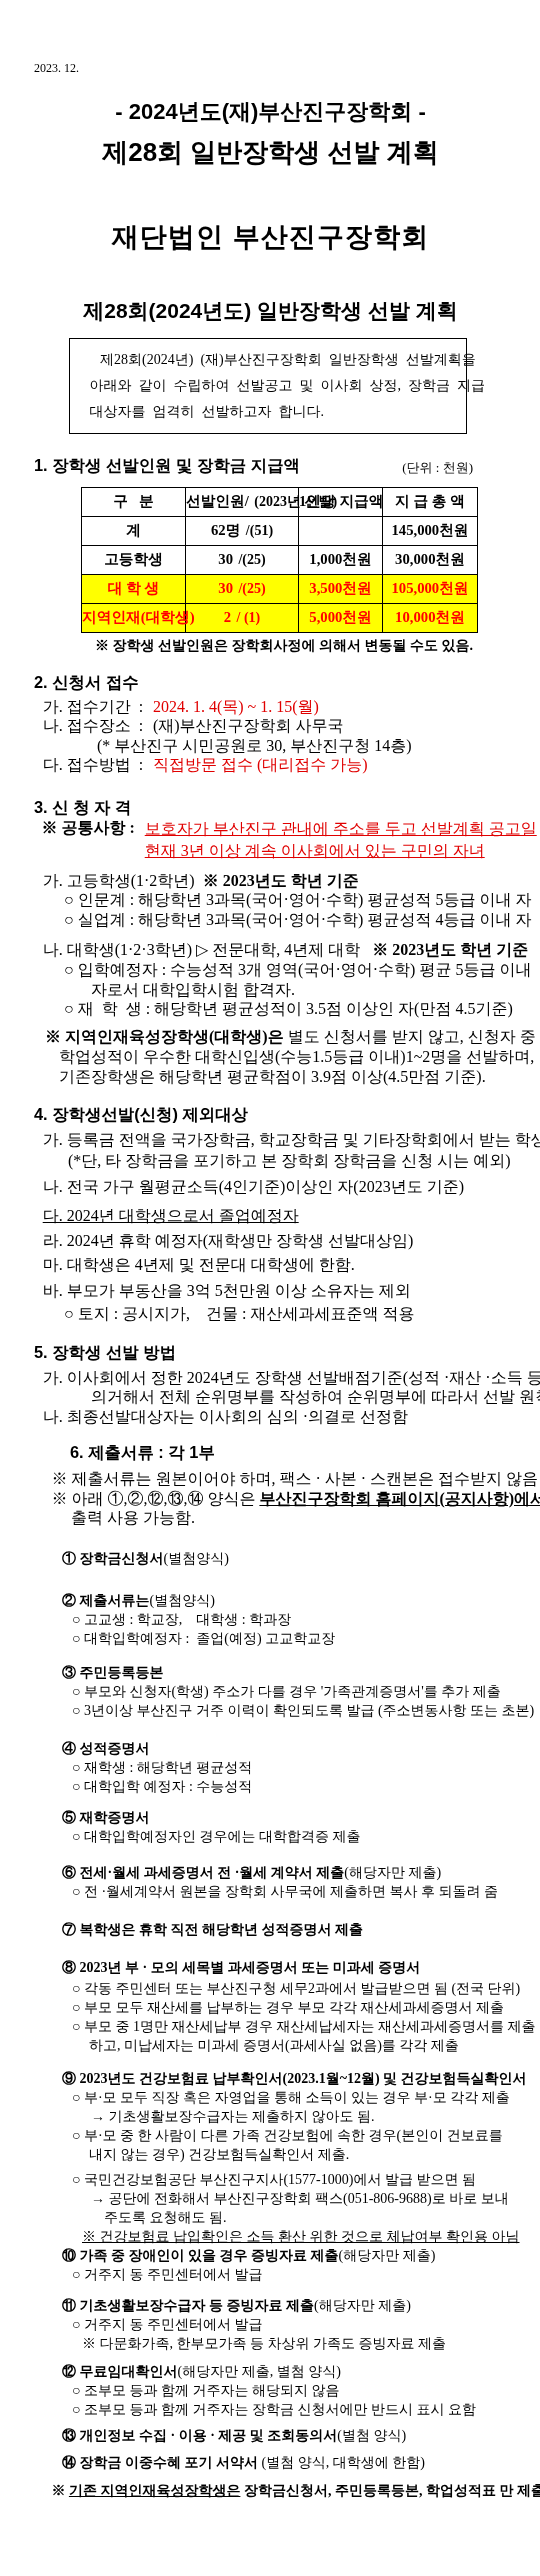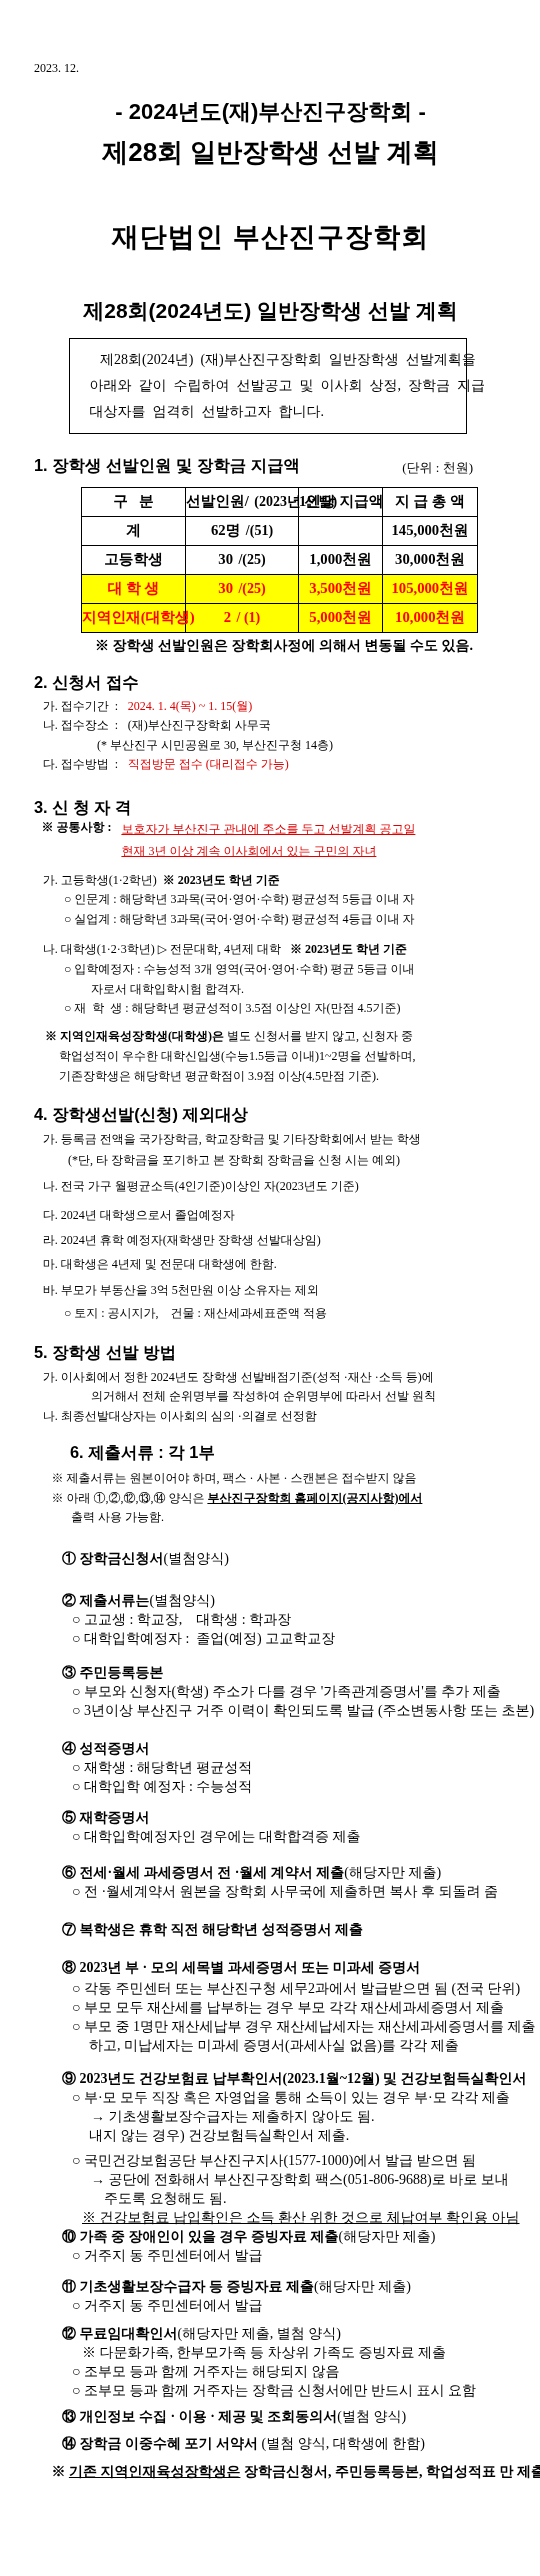--- a/index.html
+++ b/index.html
@@ -1,19 +1,19 @@
 <!DOCTYPE html>
 <html style="font-size:8.7px"><head>
 <meta charset="utf-8">
 <style>
   html,body{margin:0;padding:0;background:#fff;}
   body{width:541px;height:2576px;overflow:hidden;
        font-family:"Liberation Serif","DejaVu Serif",serif;color:#000;}
   .page{padding:0 34px;}
-  .line{font-size:12px;line-height:19.6px;white-space:pre;}
+  .line{font-size:16px;line-height:19.6px;white-space:pre;}
   .docline{font-size:14px;line-height:19px;white-space:pre;}
   .bold{font-weight:bold;}
   .red{color:#e00000;}
   .ul{text-decoration:underline;}
   .center{text-align:center;}
   .date{margin-top:61px;font-size:12px;line-height:15.3px;}
   .title1{margin-top:23px;font-size:22px;line-height:26px;font-weight:bold;
           font-family:"Liberation Sans","DejaVu Sans",sans-serif;}
   .title2{margin-top:12px;font-size:26px;line-height:30.5px;font-weight:bold;
           font-family:"Liberation Sans","DejaVu Sans",sans-serif;}
@@ -142,21 +142,21 @@
   <div class="line ind3">자로서 대학입학시험 합격자.</div>
   <div class="line ind2">○ 재  학  생 : 해당학년 평균성적이 3.5점 이상인 자(만점 4.5기준)</div>
   <div class="line note3-1" style="margin-top:8.7px;"><span class="bold">※ 지역인재육성장학생(대학생)은</span><span> 별도 신청서를 받지 않고, 신청자 중</span></div>
   <div class="line note3-2">학업성적이 우수한 대학신입생(수능1.5등급 이내)1~2명을 선발하며,</div>
   <div class="line note3-2">기존장학생은 해당학년 평균학점이 3.9점 이상(4.5만점 기준).</div>
 
   <div class="sec-heading" style="margin-top:16.4px;">4. 장학생선발(신청) 제외대상</div>
   <div class="line ind1" style="margin-top:5.5px;">가. 등록금 전액을 국가장학금, 학교장학금 및 기타장학회에서 받는 학생</div>
   <div class="line p63" style="margin-top:1.1px;">(*단, 타 장학금을 포기하고 본 장학회 장학금을 신청 시는 예외)</div>
   <div class="line ind1" style="margin-top:6.5px;">나. 전국 가구 월평균소득(4인기준)이상인 자(2023년도 기준)</div>
-  <div class="line ind1" style="margin-top:9.8px;">다. 2024년 대학생으로서 졸업예정자</div>
+  <div class="line ind1" style="margin-top:9.8px;text-decoration:underline;">다. 2024년 대학생으로서 졸업예정자</div>
   <div class="line ind1" style="margin-top:5.5px;">라. 2024년 휴학 예정자(재학생만 장학생 선발대상임)</div>
   <div class="line ind1" style="margin-top:4.4px;">마. 대학생은 4년제 및 전문대 대학생에 한함.</div>
   <div class="line ind1" style="margin-top:6.5px;">바. 부모가 부동산을 3억 5천만원 이상 소유자는 제외</div>
   <div class="line ind2" style="margin-top:3.3px;">○ 토지 : 공시지가,    건물 : 재산세과세표준액 적용</div>
 
   <div class="sec-heading" style="margin-top:17.4px;">5. 장학생 선발 방법</div>
   <div class="line ind1" style="margin-top:4.4px;">가. 이사회에서 정한 2024년도 장학생 선발배점기준(성적 ·재산 ·소득 등)에</div>
   <div class="line ind3">의거해서 전체 순위명부를 작성하여 순위명부에 따라서 선발 원칙</div>
   <div class="line ind1">나. 최종선발대상자는 이사회의 심의 ·의결로 선정함</div>
 
@@ -189,34 +189,35 @@
 
   <div class="docline p52" style="margin-top:19px;"><span class="bold">⑧ </span><span class="bold">2023년 부 · 모의 세목별 과세증명서 또는 미과세 증명서</span><span></span></div>
   <div class="docline p70" style="margin-top:2.7px;">○ 각동 주민센터 또는 부산진구청 세무2과에서 발급받으면 됨 (전국 단위)</div>
   <div class="docline p70">○ 부모 모두 재산세를 납부하는 경우 부모 각각 재산세과세증명서 제출</div>
   <div class="docline p70">○ 부모 중 1명만 재산세납부 경우 재산세납세자는 재산세과세증명서를 제출</div>
   <div class="docline p100">하고, 미납세자는 미과세 증명서(과세사실 없음)를 각각 제출</div>
 
   <div class="docline p52" style="margin-top:13.6px;"><span class="bold">⑨ </span><span class="bold">2023년도 건강보험료 납부확인서(2023.1월~12월) 및 건강보험득실확인서</span><span></span></div>
   <div class="docline p70">○ 부·모 모두 직장 혹은 자영업을 통해 소득이 있는 경우 부·모 각각 제출</div>
   <div class="docline p104">→ 기초생활보장수급자는 제출하지 않아도 됨.</div>
+  <div class="docline p70">○ 부·모 중 한 사람이 다른 가족 건강보험에 속한 경우(본인이 건보료를</div>
   <div class="docline p100">내지 않는 경우) 건강보험득실확인서 제출.</div>
   <div class="docline p70" style="margin-top:5.5px;">○ 국민건강보험공단 부산진구지사(1577-1000)에서 발급 받으면 됨</div>
   <div class="docline p104">→ 공단에 전화해서 부산진구장학회 팩스(051-806-9688)로 바로 보내</div>
   <div class="docline p128">주도록 요청해도 됨.</div>
   <div class="docline p88 ul">※ 건강보험료 납입확인은 소득 환산 위한 것으로 체납여부 확인용 아님</div>
 
   <div class="docline p52"><span class="bold">⑩ </span><span class="bold">가족 중 장애인이 있을 경우 증빙자료 제출</span><span>(해당자만 제출)</span></div>
   <div class="docline p70">○ 거주지 동 주민센터에서 발급</div>
 
   <div class="docline p52" style="margin-top:12px;"><span class="bold">⑪ </span><span class="bold">기초생활보장수급자 등 증빙자료 제출</span><span>(해당자만 제출)</span></div>
   <div class="docline p70">○ 거주지 동 주민센터에서 발급</div>
+  <div class="docline p88">※ 다문화가족, 한부모가족 등 차상위 가족도 증빙자료 제출</div>
+
   <div class="docline p52" style="margin-top:9.8px;"><span class="bold">⑫ </span><span class="bold">무료임대확인서</span><span>(해당자만 제출, 별첨 양식)</span></div>
-
-  <div class="docline p88">※ 다문화가족, 한부모가족 등 차상위 가족도 증빙자료 제출</div>
   <div class="docline p70">○ 조부모 등과 함께 거주자는 해당되지 않음</div>
   <div class="docline p70">○ 조부모 등과 함께 거주자는 장학금 신청서에만 반드시 표시 요함</div>
 
   <div class="docline p52" style="margin-top:7px;"><span class="bold">⑬ </span><span class="bold">개인정보 수집 · 이용 · 제공 및 조회동의서</span><span>(별첨 양식)</span></div>
 
   <div class="docline p52" style="margin-top:7.6px;"><span class="bold">⑭ </span><span class="bold">장학금 이중수혜 포기 서약서 </span><span>(별첨 양식, 대학생에 한함)</span></div>
 
   <div class="docline p32 bold" style="margin-top:8.7px;"><span>※ </span><span class="ul">기존 지역인재육성장학생은</span><span> 장학금신청서, 주민등록등본, 학업성적표 만 제출하면 됨</span></div>
 
 </div>

